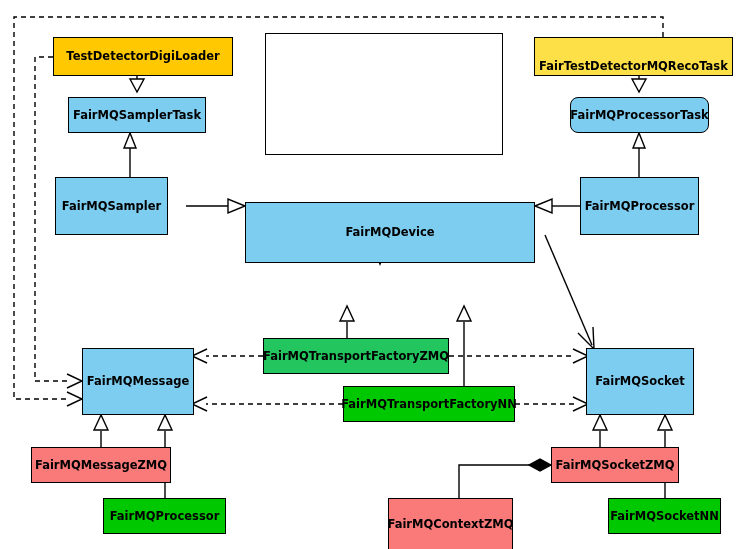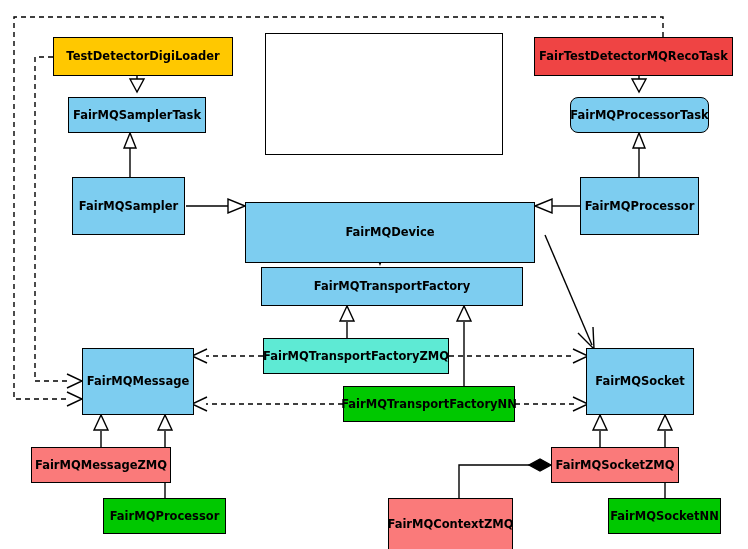--- a/index.html
+++ b/index.html
@@ -182,49 +182,46 @@
     <span>zeromq transport implementation</span>
   </div>
   <div class="legend-row" style="left:274px; top:123px; width:220px; height:20px; background:#00C800;">
     <span>nanomsg transport implementation</span>
   </div>
 
   <div class="node" style="left:53px; top:37px; width:180px; height:39px; background:#FFC800;">
     <span>TestDetectorDigiLoader</span>
   </div>
 
-  <div class="node" style="left:534px; top:37px; width:199px; height:39px; background:#ef4444;">
+  <div class="node" style="left:534px; top:37px; width:199px; height:39px; background:#fde047;align-items:flex-end;">
     <span>FairTestDetectorMQRecoTask</span>
   </div>
 
   <div class="node abstract" style="left:68px; top:97px; width:138px; height:36px; background:#7DCDF0;">
     <span>FairMQSamplerTask</span>
   </div>
 
   <div class="node abstract" style="left:570px; top:97px; width:139px; height:36px; background:#7DCDF0;border-radius:8px;">
     <span>FairMQProcessorTask</span>
   </div>
 
-  <div class="node" style="left:72px; top:177px; width:113px; height:58px; background:#7DCDF0;">
+  <div class="node" style="left:55px; top:177px; width:113px; height:58px; background:#7DCDF0;">
     <span>FairMQSampler</span>
   </div>
 
   <div class="node" style="left:245px; top:174px; width:290px; height:61px; background:#7DCDF0;margin-top:28px;">
     <span>FairMQDevice</span>
   </div>
 
   <div class="node" style="left:580px; top:177px; width:119px; height:58px; background:#7DCDF0;">
     <span>FairMQProcessor</span>
   </div>
 
-  <div class="node abstract" style="left:261px; top:267px; width:262px; height:39px; background:#7DCDF0;">
-    <span>FairMQTransportFactory</span>
-  </div>
-
-  <div class="node" style="left:263px; top:338px; width:186px; height:36px; background:#5eead4;">
+
+  <div class="node" style="left:263px; top:338px; width:186px; height:36px; background:#22c55e;">
     <span>FairMQTransportFactoryZMQ</span>
   </div>
 
   <div class="node" style="left:343px; top:386px; width:172px; height:36px; background:#00C800;">
     <span>FairMQTransportFactoryNN</span>
   </div>
 
   <div class="node abstract" style="left:586px; top:348px; width:108px; height:67px; background:#7DCDF0;">
     <span>FairMQSocket</span>
   </div>

